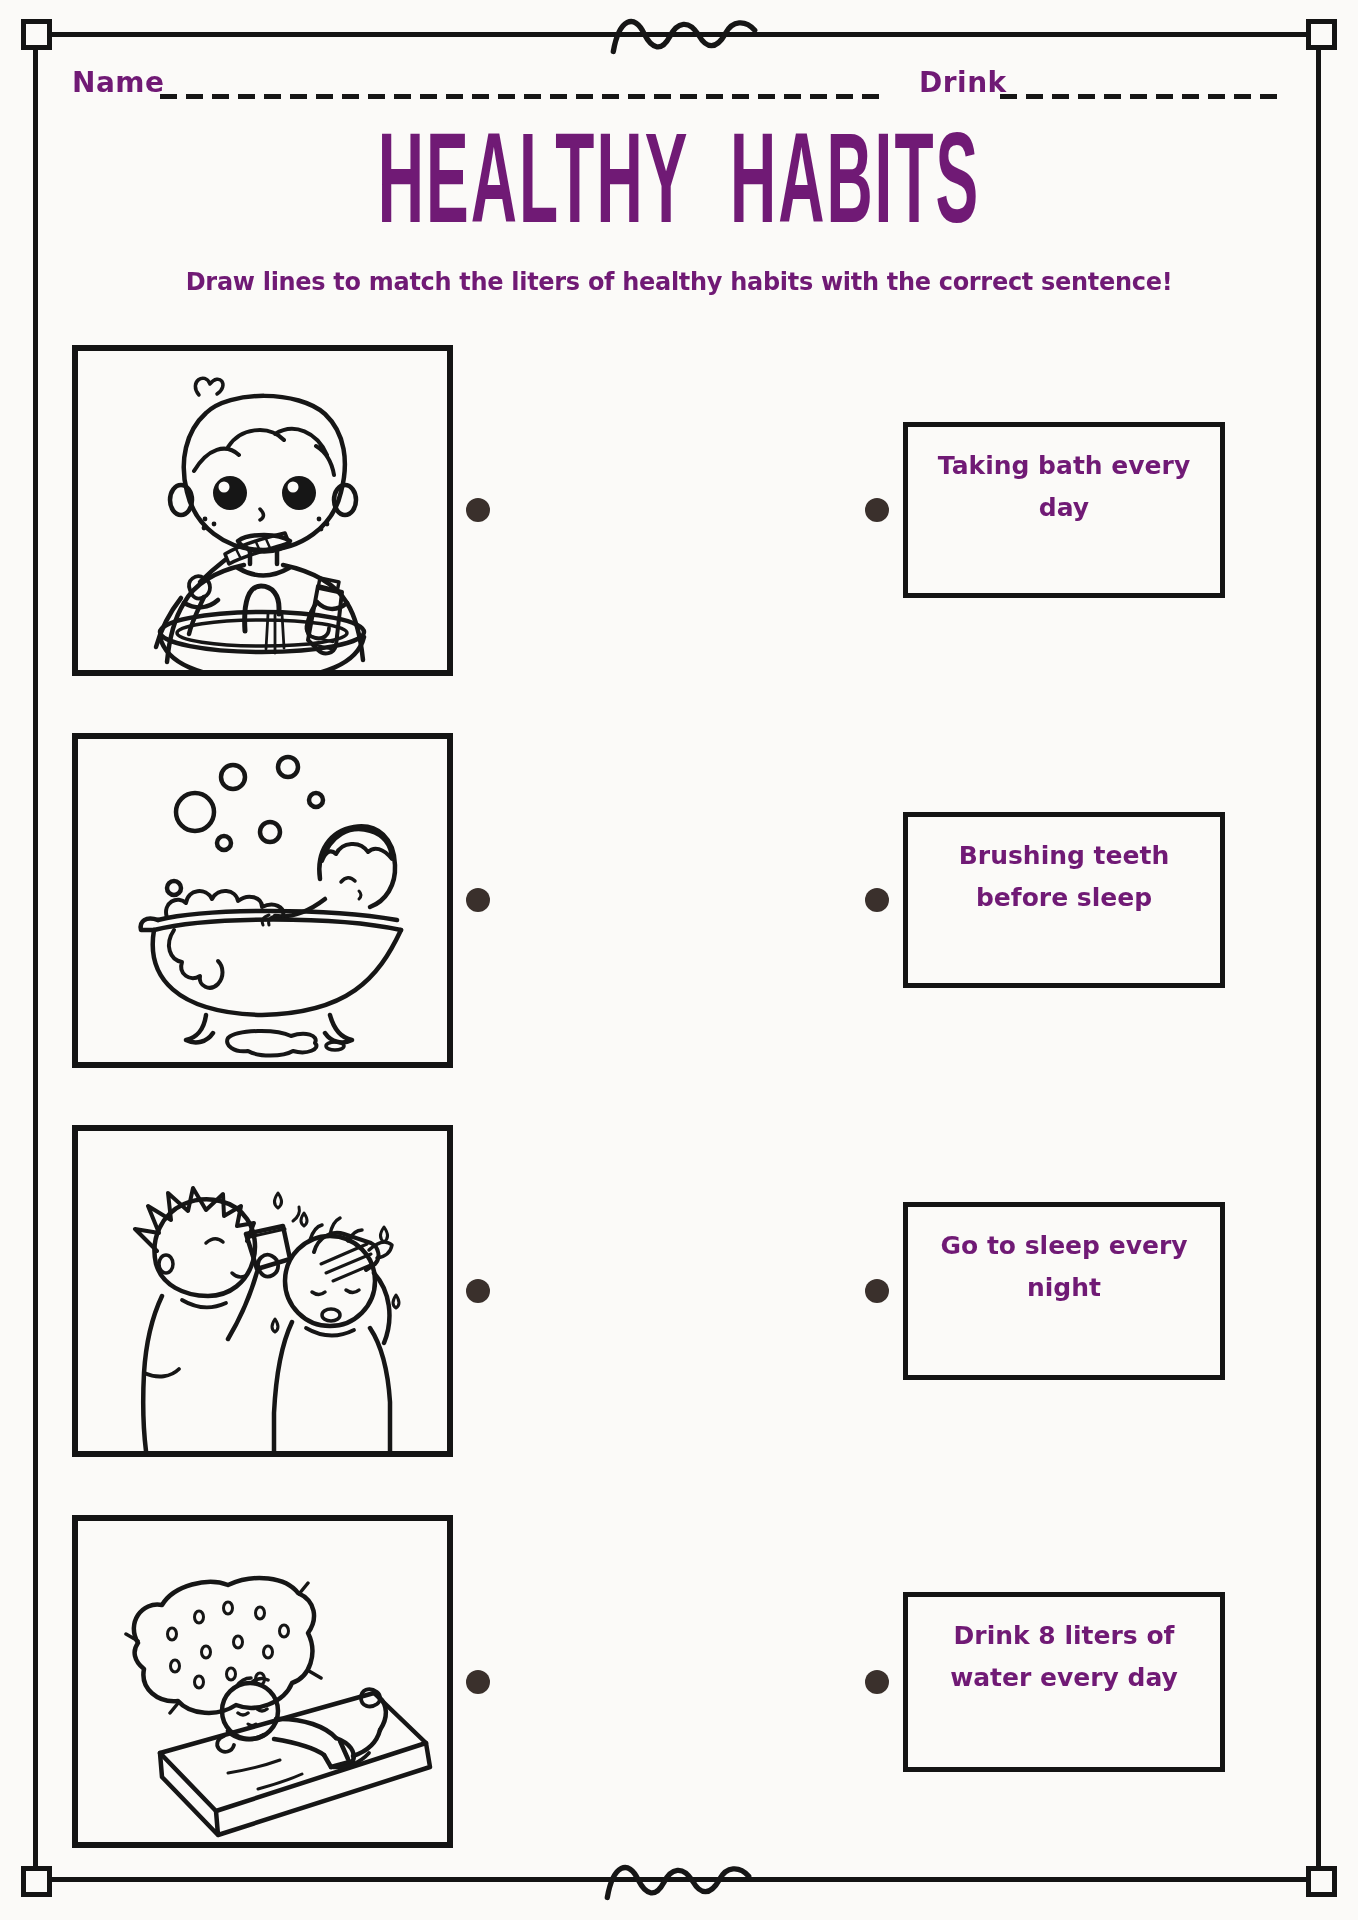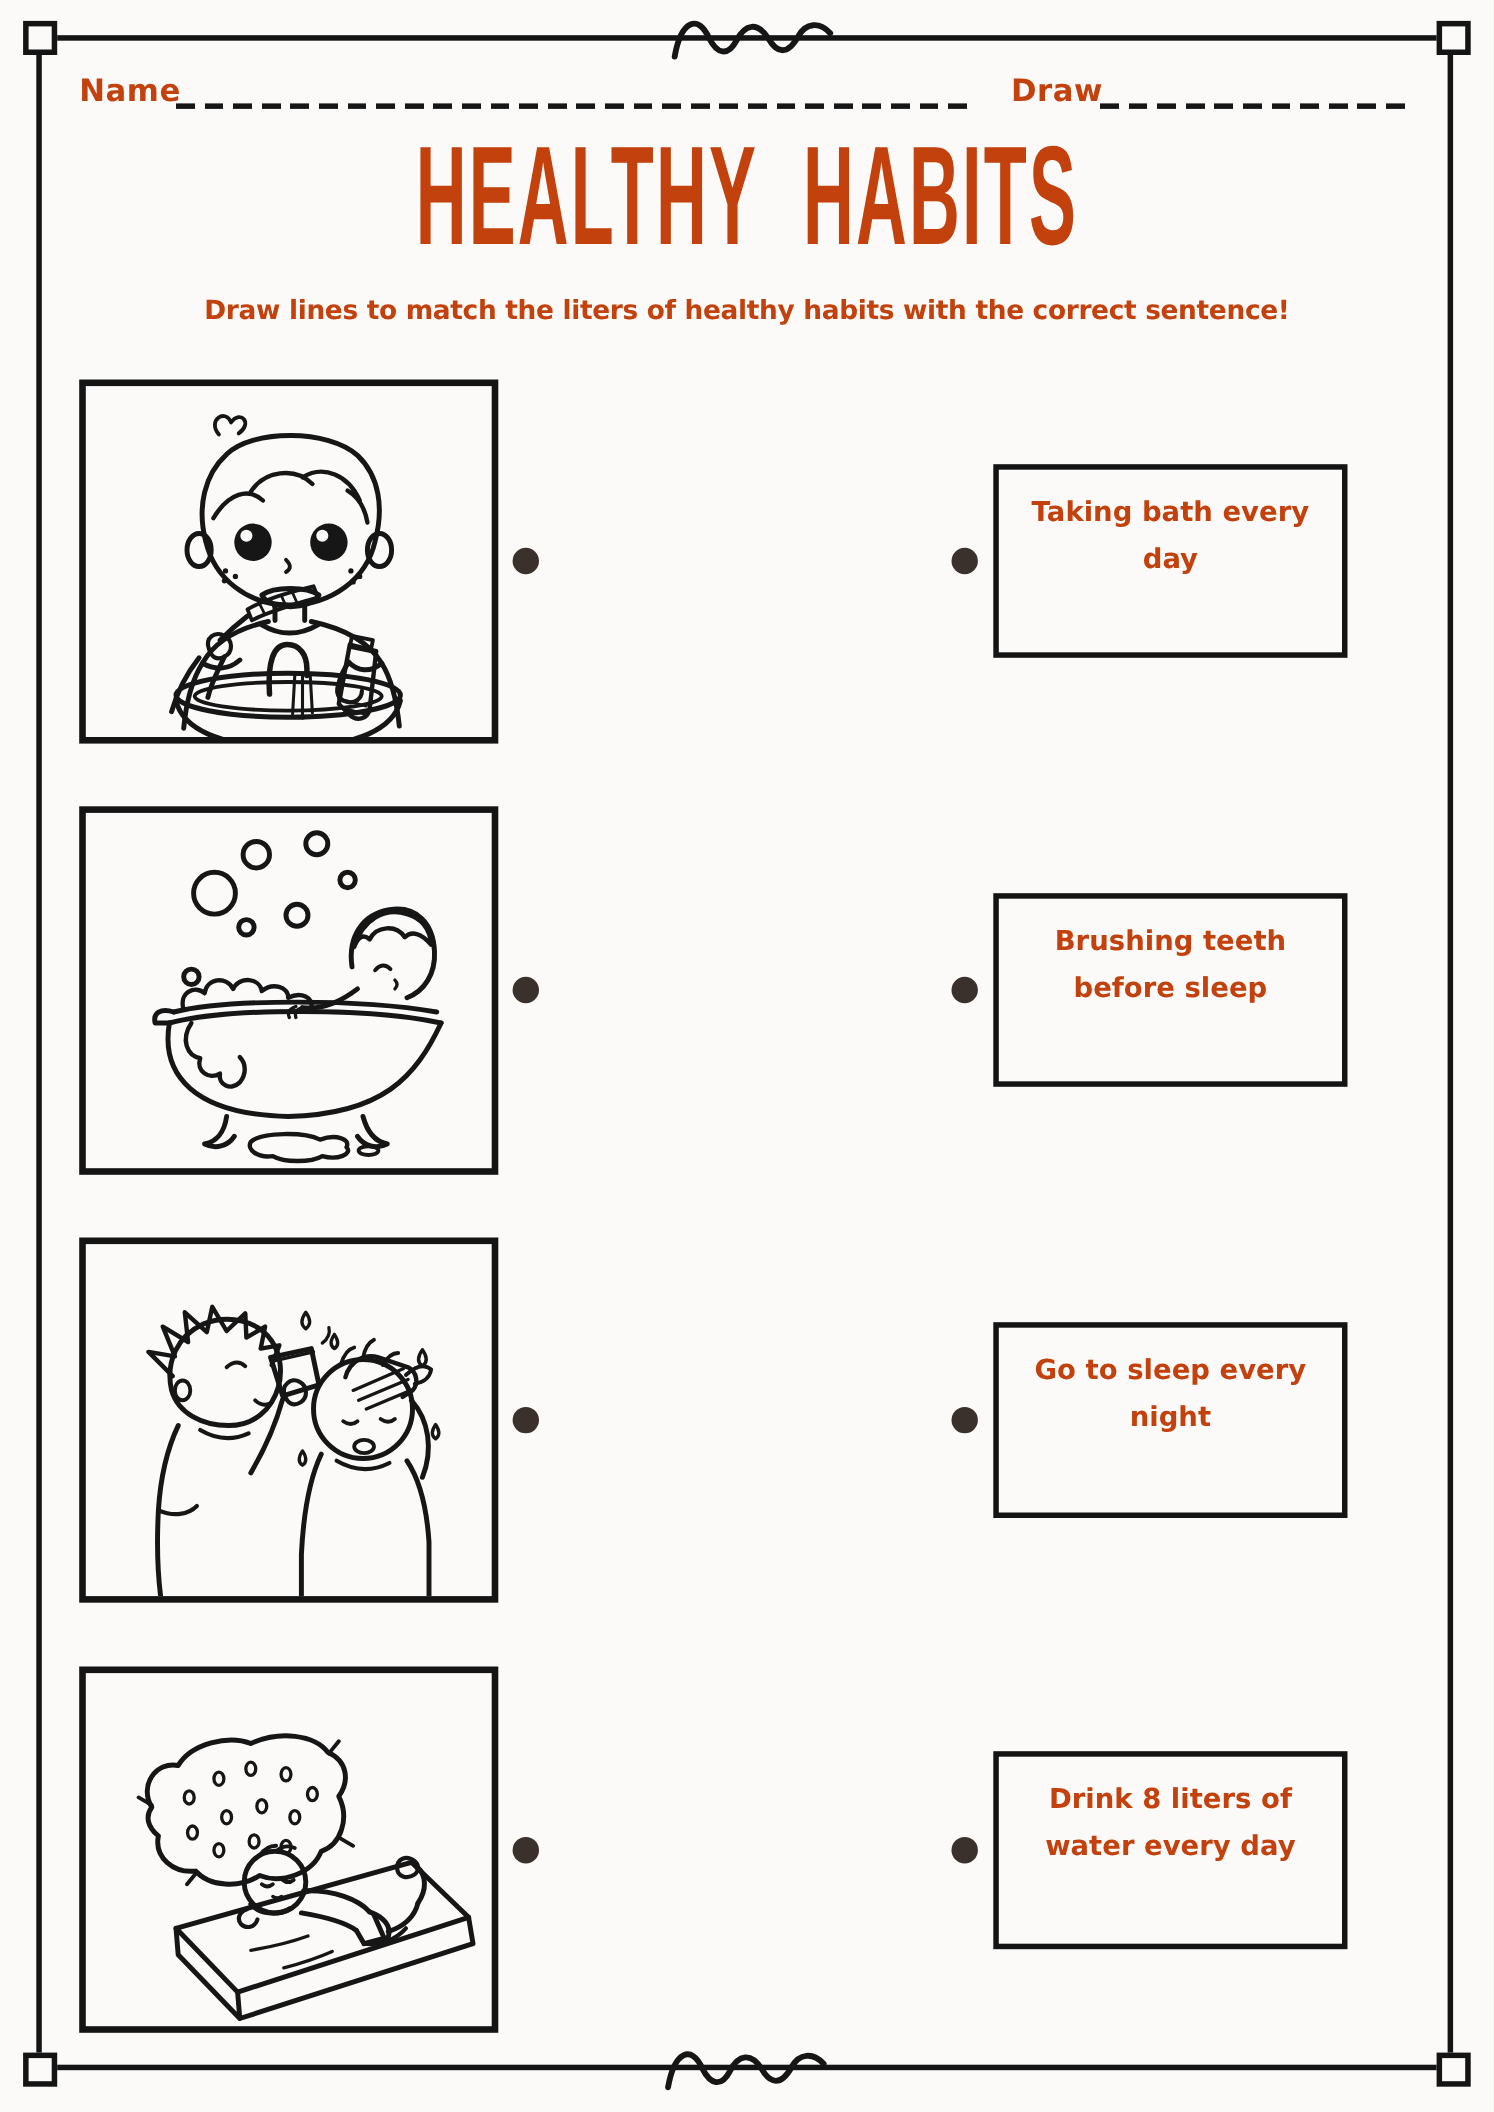--- a/index.html
+++ b/index.html
@@ -1,20 +1,20 @@
 <!DOCTYPE html>
 <html><head>
 <meta charset="utf-8">
 <style>
   * { margin:0; padding:0; box-sizing:border-box; }
   html,body { background:#e8e8e6; }
   .page {
     position:relative; width:1358px; height:1920px;
     background:#fbfaf8; overflow:hidden;
-    font-family:"DejaVu Sans", sans-serif; color:#c2410c;
+    font-family:"DejaVu Sans", sans-serif; color:#701a75;
   }
   .frame {
     position:absolute; left:33px; top:32px; width:1288px; height:1850px;
     border:5px solid #141414;
   }
   .corner {
     position:absolute; width:31px; height:31px; background:#fbfaf8;
     border:5px solid #141414;
   }
   .squiggle { position:absolute; width:158px; height:62px; }
@@ -71,21 +71,21 @@
       </svg>
   </div>
   <div class="squiggle" style="left:600px;top:1851px;">
     <svg viewBox="0 0 160 64">
         <path class="art" style="stroke-width:5.5" d="M6,48 C12,14 28,8 38,30 C46,46 56,48 64,33 C72,17 84,15 94,31 C102,45 112,47 122,29 C129,16 142,15 152,26"></path>
       </svg>
   </div>
 
   <div class="label" style="left:72px;top:66px;">Name</div>
   <div class="dashline" style="left:160px;top:94px;width:727px;"></div>
-  <div class="label" style="left:919px;top:66px;">Draw</div>
+  <div class="label" style="left:919px;top:66px;">Drink</div>
   <div class="dashline" style="left:1000px;top:94px;width:285px;"></div>
 
   <div class="title">HEALTHY HABITS</div>
   <div class="instruction">Draw lines to match the liters of healthy habits with the correct sentence!</div>
 
   <div class="picbox" style="top:345px;height:331px;" aria-label="Boy brushing his teeth over a sink with running faucet while holding a toothpaste tube">
     <svg viewBox="0 0 369 319">
       <g class="art">
         <path d="M121,44 c-11,-13 6,-24 11,-11 c9,-12 20,1 7,10" stroke-width="3.5"></path>
         <path d="M128,62 C151,39 221,39 247,63 C267,82 271,111 263,141 C255,176 223,199 185,199 C147,199 117,175 109,141 C101,110 108,80 128,62 Z"></path>

